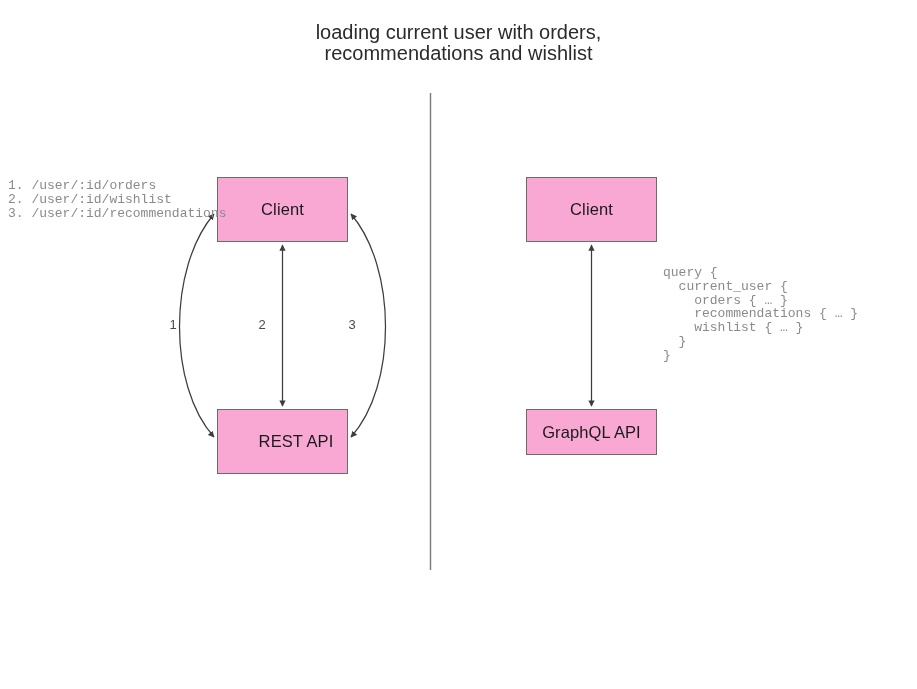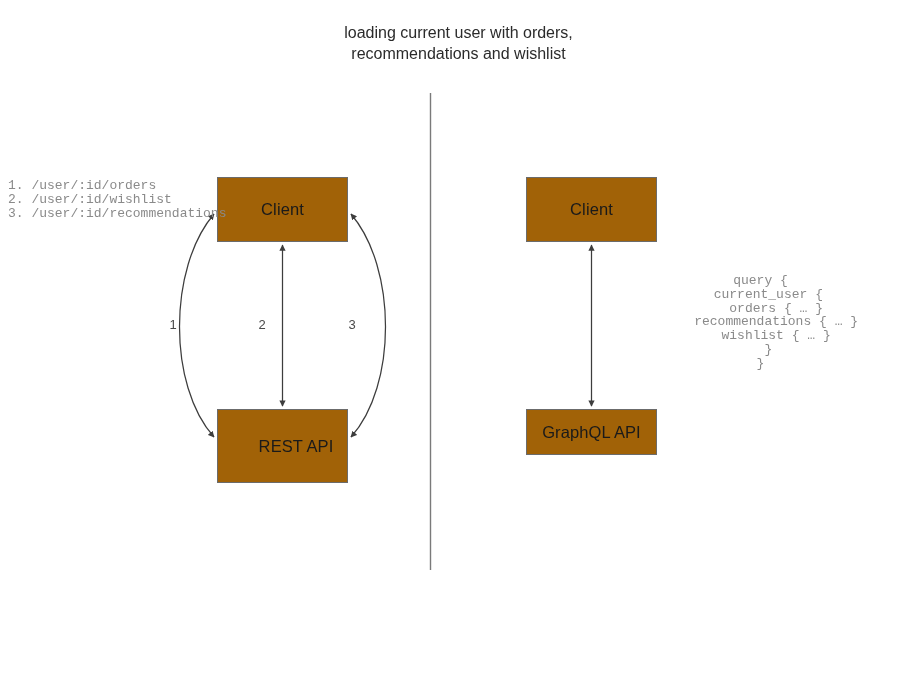--- a/index.html
+++ b/index.html
@@ -22,53 +22,53 @@
     width: 917px;
     height: 689px;
   }
   .diagram-title {
     position: absolute;
     left: 0;
     top: 22px;
     width: 917px;
     text-align: center;
     font-family: "Liberation Sans", sans-serif;
-    font-size: 16px;
+    font-size: 20px;
     line-height: 21px;
     color: #2b2b2b;
     white-space: pre-line;
   }
   .node-box {
     position: absolute;
     box-sizing: border-box;
-    background: #a16207;
+    background: #f9a8d4;
     border: 1.3px solid #6b6b6b;
     display: flex;
     align-items: center;
     justify-content: center;
     font-family: "Liberation Sans", sans-serif;
     font-size: 16.5px;
     color: #1a1a1a;
     letter-spacing: 0.1px;
   }
   #node-client-rest  { left: 217px; top: 177px; width: 131px; height: 65px; }
-  #node-rest-api     { left: 217px; top: 409px; width: 131px; height: 74px; padding-left: 27px; }
+  #node-rest-api     { left: 217px; top: 409px; width: 131px; height: 65px; padding-left: 27px; }
   #node-client-gql   { left: 526px; top: 177px; width: 131px; height: 65px; }
   #node-graphql-api  { left: 526px; top: 409px; width: 131px; height: 46px; }
 
   .code-block {
     position: absolute;
     font-family: "Liberation Mono", "DejaVu Sans Mono", monospace;
     font-size: 13px;
     line-height: 13.8px;
     color: #8a8a8a;
     white-space: pre;
   }
   #rest-endpoints-list { left: 8px; top: 179px; }
-  #graphql-query-block { left: 663px; top: 274px; text-align: center; }
+  #graphql-query-block { left: 663px; top: 266px; }
 
   .edge-number {
     position: absolute;
     font-family: "Liberation Sans", sans-serif;
     font-size: 13px;
     color: #4a4a4a;
     text-align: center;
     width: 20px;
   }
   #edge-number-1 { left: 163px; top: 317px; }

